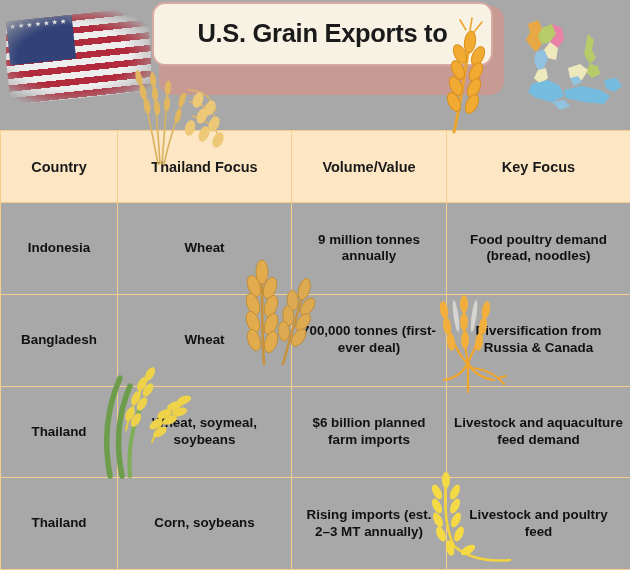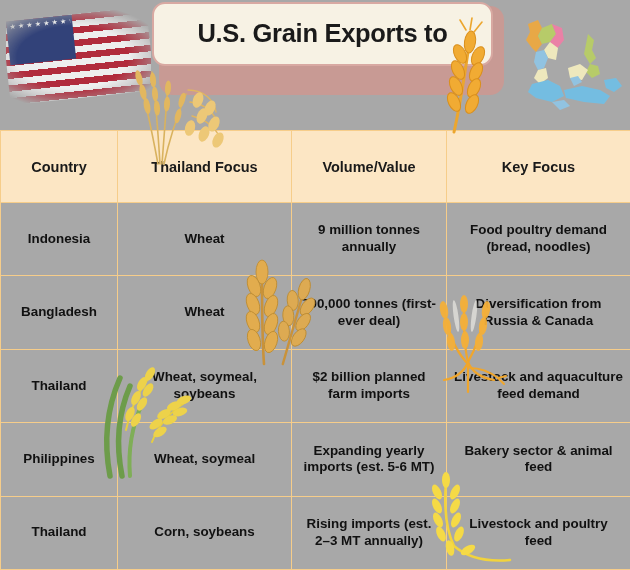--- a/index.html
+++ b/index.html
@@ -221,28 +221,22 @@
       </tr>
       <tr>
         <td>Bangladesh</td>
         <td>Wheat</td>
         <td>700,000 tonnes (first-ever deal)</td>
         <td>Diversification from Russia &amp; Canada</td>
       </tr>
       <tr>
         <td>Thailand</td>
         <td>Wheat, soymeal, soybeans</td>
-        <td>$2 billion planned farm imports</td>
+        <td>$6 billion planned farm imports</td>
         <td>Livestock and aquaculture feed demand</td>
-      </tr>
-      <tr>
-        <td>Philippines</td>
-        <td>Wheat, soymeal</td>
-        <td>Expanding yearly imports (est. 5-6 MT)</td>
-        <td>Bakery sector &amp; animal feed</td>
       </tr>
       <tr>
         <td>Thailand</td>
         <td>Corn, soybeans</td>
         <td>Rising imports (est. 2–3 MT annually)</td>
         <td>Livestock and poultry feed</td>
       </tr>
     </tbody>
   </table>
 

